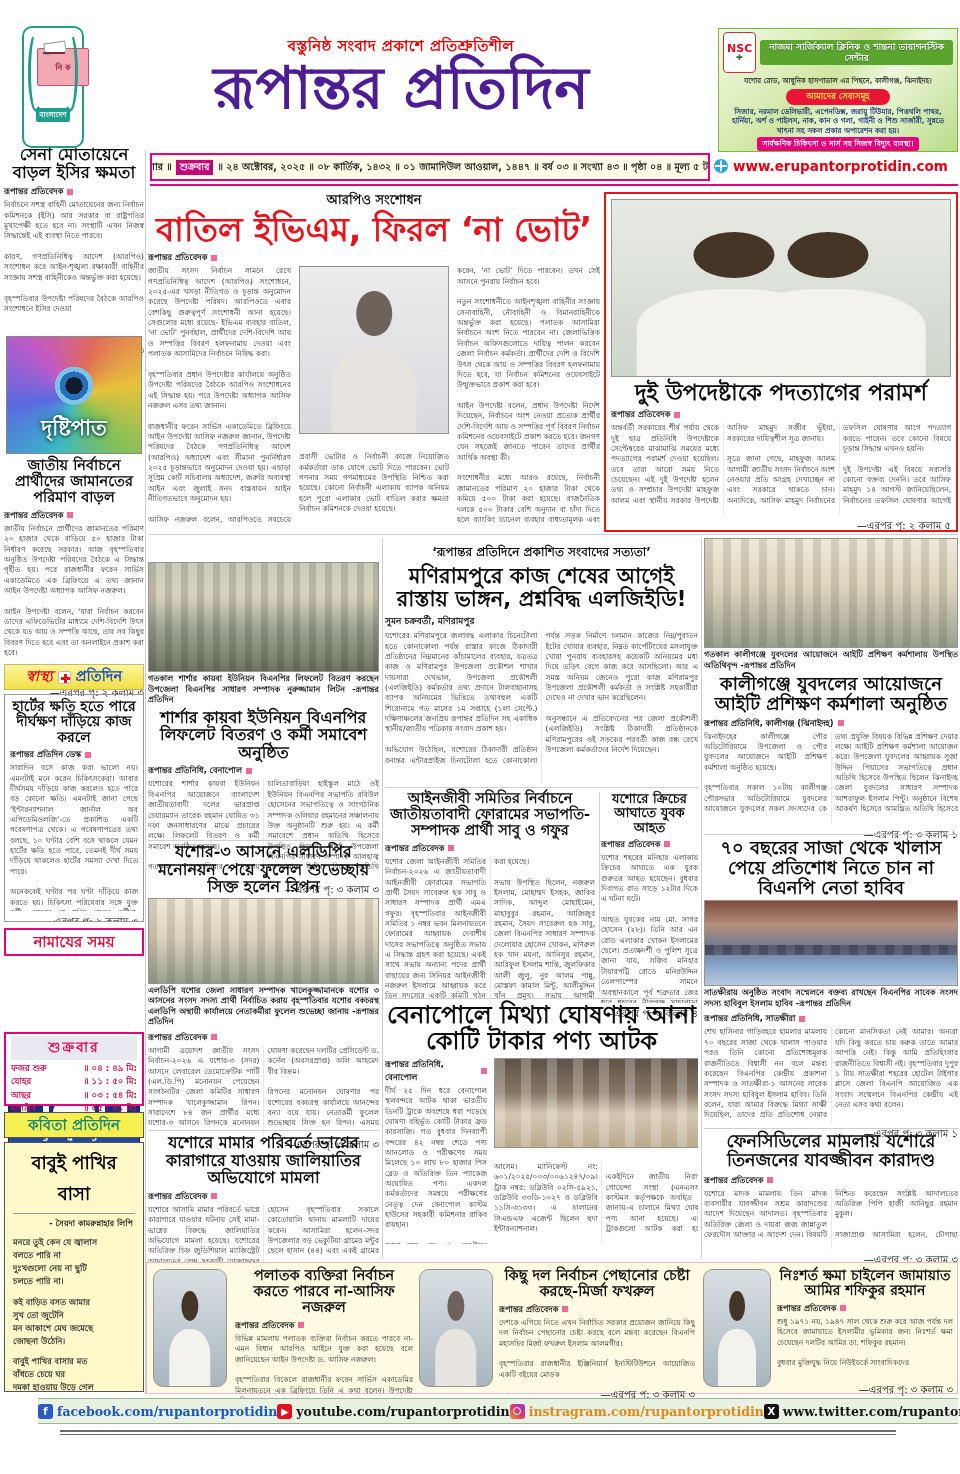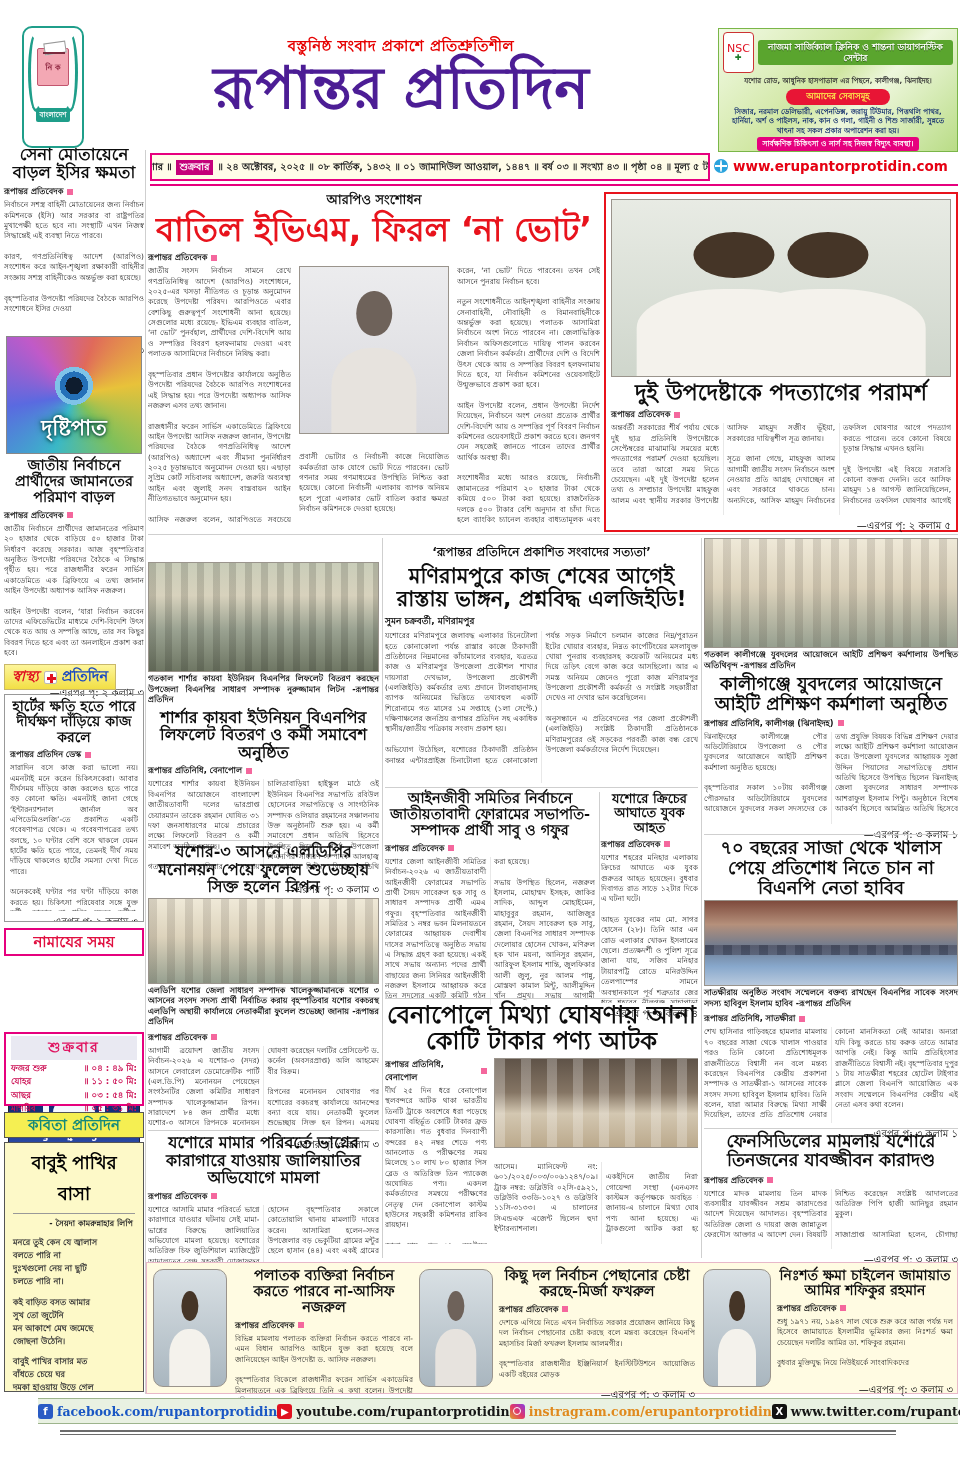--- a/index.html
+++ b/index.html
@@ -38,36 +38,36 @@
   .sil{position:absolute;bottom:0;height:82%;width:60%}
   .sil::before{content:"";position:absolute;top:0;left:50%;transform:translateX(-50%);width:40%;height:32%;background:#453527;border-radius:50%}
   .sil::after{content:"";position:absolute;bottom:0;left:50%;transform:translateX(-50%);width:96%;height:60%;background:#f4f2ec;border-radius:45% 45% 0 0}
   .sil.gray::before{background:#6e625a}.sil.gray::after{background:#e7e3de}
   
   .logo-box{border:2px solid #1f9e8a;border-radius:10px;background:#fff;display:flex;flex-direction:column;align-items:center;padding:4px 2px}
   .wreath{position:relative;width:46px;height:74px}
   .wreath::before,.wreath::after{content:"";position:absolute;top:0;width:10px;height:74px;border-radius:50%;border:3px solid #1f9e8a;border-top-color:transparent}
   .wreath::before{left:-2px;border-right-color:transparent}
   .wreath::after{right:-2px;border-left-color:transparent}
-  .ballot{position:absolute;left:7px;top:16px;width:32px;height:38px;background:#f3a8b4;border:1px solid #c2556e;border-radius:2px;font-size:8px;font-weight:bold;color:#8a1f3a;display:flex;align-items:center;justify-content:center}
+  .ballot{position:absolute;left:7px;top:16px;width:52px;height:38px;background:#f3a8b4;border:1px solid #c2556e;border-radius:2px;font-size:8px;font-weight:bold;color:#8a1f3a;display:flex;align-items:center;justify-content:center}
   .ballot::before{content:"";position:absolute;top:-7px;left:6px;width:20px;height:10px;background:#fff;border:1px solid #999;transform:rotate(-8deg)}
   .ballot::after{content:"";position:absolute;top:3px;left:5px;width:22px;height:2px;background:#7c2a3e}
   .ribbon{margin-top:2px;background:#1f9e8a;color:#fff;font-size:7px;font-weight:bold;padding:1px 4px;border-radius:2px;white-space:nowrap}
   .tagline{color:#e60000;font-weight:700;font-size:15px;letter-spacing:.5px}
   .mast-title{font-weight:900;font-size:58px;line-height:1.02;color:#4c1d95;white-space:nowrap}
   .date-strip{border:2px solid #e6007e;background:#fffce8;display:flex;align-items:center;justify-content:center;gap:4px;font-size:9.6px;font-weight:bold;color:#222;white-space:nowrap;overflow:hidden}
   .day-hi{background:#c4007a;color:#fff;padding:0 4px}
   .site{color:#e60012;font-weight:900;font-size:13.5px;display:flex;align-items:center;gap:5px;white-space:nowrap}
   .globe{width:14px;height:14px;border-radius:50%;background:#2aa3dd;position:relative;flex:none}
   .globe::before{content:"";position:absolute;left:1px;right:1px;top:6px;height:1.6px;background:#fff}
   .globe::after{content:"";position:absolute;top:1px;bottom:1px;left:6px;width:1.6px;background:#fff;border-radius:50%}
   
   .nsc{border:1px solid #7ab648;background:linear-gradient(135deg,#f2fae6 0%,#cfe6a0 45%,#eef7dd 60%,#b9dc86 100%);padding:3px 4px;display:flex;flex-direction:column;gap:2px;overflow:hidden}
   .nsc-top{display:flex;align-items:center;gap:4px}
-  .nsc-logo{background:#fff;border:1px solid #c33;border-radius:4px;color:#e01020;font-weight:400;font-size:11px;padding:10px 3px;text-align:center;line-height:1}
+  .nsc-logo{background:#fff;border:1px solid #c33;border-radius:4px;color:#e01020;font-weight:700;font-size:11px;padding:10px 3px;text-align:center;line-height:1}
   .nsc-logo small{display:block;color:#1f7a2a;font-size:8px}
   .nsc-title{flex:1;background:#5aa52e;color:#fff;font-weight:900;font-size:9px;line-height:1.15;text-align:center;border-radius:3px;padding:2px 2px;text-shadow:0 1px 0 #2c5e10}
   .nsc-addr{font-size:7px;font-weight:bold;color:#333;text-align:center}
   .nsc-pill{align-self:center;background:#e81535;color:#ffef4d;font-weight:900;font-size:8.5px;border-radius:9px;padding:1px 20px}
   .nsc-serv{font-size:7.2px;font-weight:bold;color:#15306e;text-align:center;line-height:1.3}
   .nsc-fac{align-self:center;background:#e6007e;color:#fff;font-weight:bold;font-size:7.4px;border-radius:3px;padding:1px 6px}
   .nsc-note{font-size:6.8px;font-weight:bold;color:#234;text-align:center}
   
   .eyebox{background:
       radial-gradient(circle at 50% 42%, #0e1c2e 0 9%, #2470b8 9% 15%, #7fc3e8 15% 20%, transparent 20%),
@@ -171,21 +171,21 @@
     <div class="byline">
         <span>রূপান্তর প্রতিবেদক</span>
         <span class="sq"></span>
       </div>
     <div class="body-txt" style="height:158px">জাতীয় নির্বাচনে প্রার্থীদের জামানতের পরিমাণ ২০ হাজার থেকে বাড়িয়ে ৫০ হাজার টাকা নির্ধারণ করেছে সরকার। আজ বৃহস্পতিবার অনুষ্ঠিত উপদেষ্টা পরিষদের বৈঠকে এ সিদ্ধান্ত গৃহীত হয়। পরে রাজধানীর ফরেন সার্ভিস একাডেমিতে এক ব্রিফিংয়ে এ তথ্য জানান আইন উপদেষ্টা অধ্যাপক আসিফ নজরুল।
 
 আইন উপদেষ্টা বলেন, ‘যারা নির্বাচন করবেন তাদের এফিডেভিটের মাধ্যমে দেশি-বিদেশি উৎস থেকে যত আয় ও সম্পত্তি আছে, তার সব কিছুর বিবরণ দিতে হবে এবং তা অনলাইনে প্রকাশ করা হবে।</div>
     <div class="cont">—এরপর পৃ: ২ কলাম ৩</div>
   </div>
 
-  <div class="abs health-banner" style="left:4px;top:664px;width:112px;height:26px">
+  <div class="abs health-banner" style="left:4px;top:664px;width:140px;height:26px">
     <span class="w1">স্বাস্থ্য</span>
     <span class="hicon"></span>
     <span class="w2">প্রতিদিন</span>
   </div>
 
   <div class="abs health-box" style="left:4px;top:694px;width:140px;height:228px">
     <div class="hl" style="font-size:14px">হার্টের ক্ষতি হতে পারে দীর্ঘক্ষণ দাঁড়িয়ে কাজ করলে</div>
     <div class="byline">
         <span>রূপান্তর প্রতিদিন ডেস্ক</span>
         <span class="sq"></span>
@@ -497,21 +497,21 @@
       <span>facebook.com/rupantorprotidin</span>
     </div>
     <div class="flink c-dark">
       <span class="ficon yt">▶</span>
       <span>youtube.com/rupantorprotidin</span>
     </div>
     <div class="flink c-ig">
       <span class="ficon ig">
           <span class="ig-ring"></span>
         </span>
-      <span>instragram.com/erupantorprotidin</span>
+      <span>instragram.com/rupantorprotidin</span>
     </div>
     <div class="flink c-dark">
       <span class="ficon tw">X</span>
       <span>www.twitter.com/rupantorprotidin</span>
     </div>
   </div>
   <div class="abs rule2" style="left:60px;top:1430px;width:836px"></div>
 
   <div class="vl" style="left:145px;top:150px;height:1244px"></div>
   <div class="vl" style="left:382px;top:538px;height:720px"></div>

